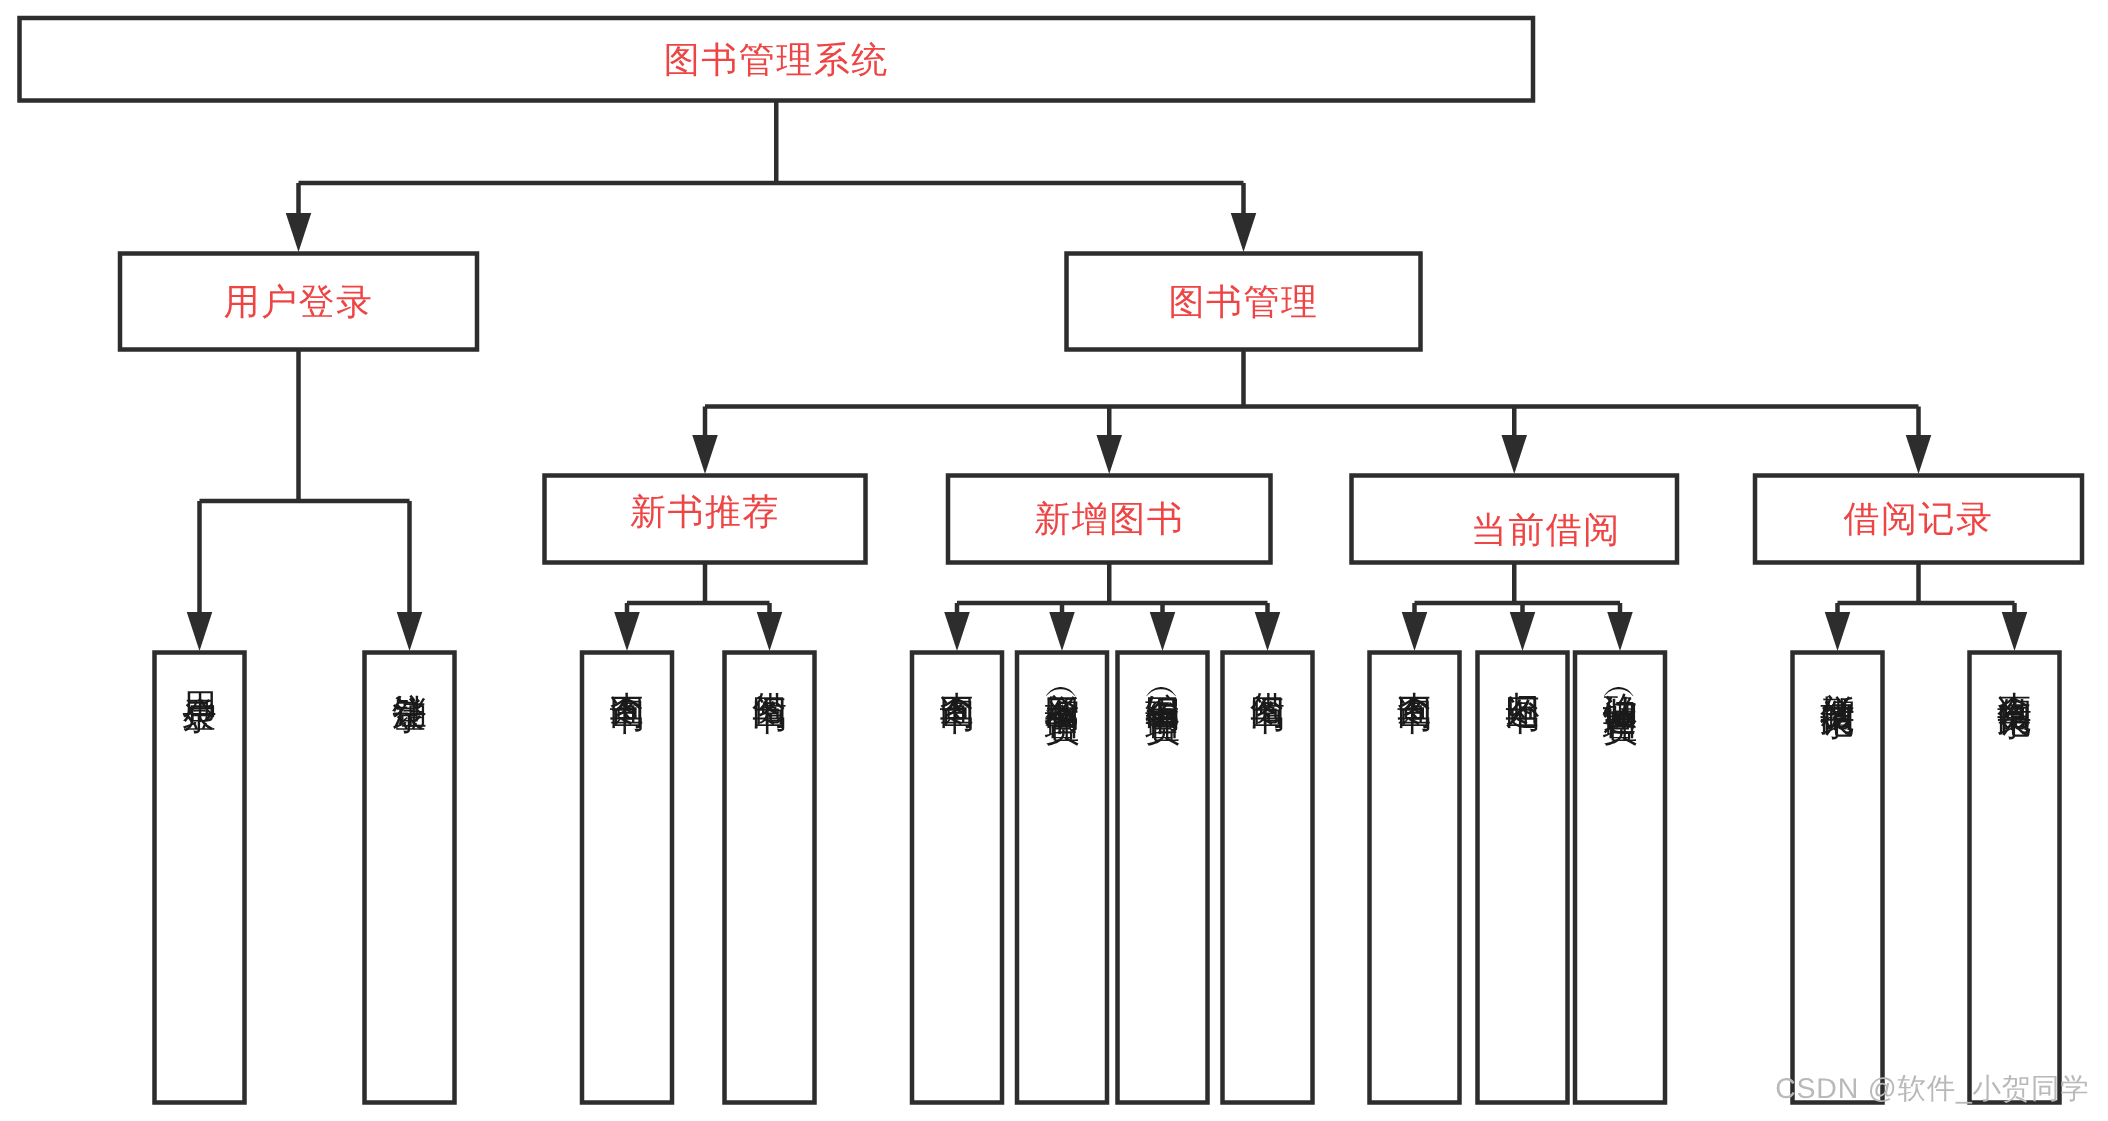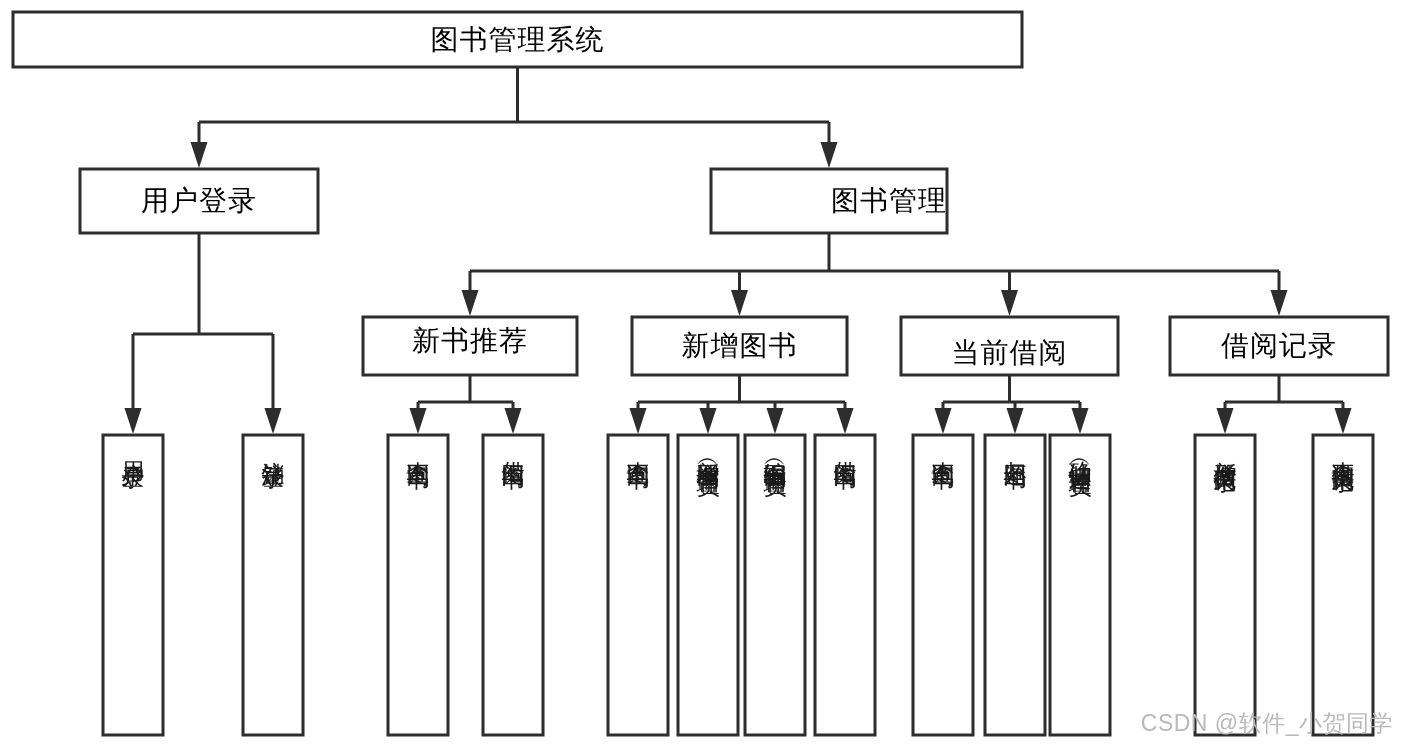--- a/index.html
+++ b/index.html
@@ -61,31 +61,31 @@
   }
   .hlabel-wrap {
     position: absolute;
     display: flex;
     align-items: center;
     justify-content: center;
     pointer-events: none;
   }
   .hlabel-text {
     font-family: Liberation Mono, monospace;
-    font-size: 28px;
-    color: #000000;
+    font-size: 24px;
+    color: #ef4444;
     white-space: nowrap;
     letter-spacing: 1px;
   }
   #watermark {
     position: absolute;
     right: 12px;
     bottom: 8px;
     font-family: "Liberation Sans", "DejaVu Sans", sans-serif;
-    font-size: 23px;
+    font-size: 19px;
     color: #b9b9b9;
     letter-spacing: 0.5px;
     white-space: nowrap;
   }
 </style>
 </head>
 <body>
 
 <div id="diagram-root">
   <svg id="tree-svg" viewBox="0 0 1405 747" xmlns="http://www.w3.org/2000/svg">
@@ -166,30 +166,30 @@
         <rect x="1313" y="435" width="60" height="300" class="node-rect"></rect>
       </g>
   </svg>
   <div id="label-layer">
       <div class="hlabel-wrap" style="left: 13px; top: 12px; width: 1009px; height: 55px;">
         <span class="hlabel-text">图书管理系统</span>
       </div>
       <div class="hlabel-wrap" style="left: 80px; top: 169px; width: 238px; height: 64px;">
         <span class="hlabel-text">用户登录</span>
       </div>
-      <div class="hlabel-wrap" style="left: 711px; top: 169px; width: 236px; height: 64px; justify-content: flex-end;">
+      <div class="hlabel-wrap" style="left: 711px; top: 169px; width: 236px; height: 64px;">
         <span class="hlabel-text">图书管理</span>
       </div>
       <div class="hlabel-wrap" style="left: 363px; top: 317px; width: 214px; height: 48px;">
         <span class="hlabel-text">新书推荐</span>
       </div>
       <div class="hlabel-wrap" style="left: 632px; top: 317px; width: 215px; height: 58px;">
         <span class="hlabel-text">新增图书</span>
       </div>
-      <div class="hlabel-wrap" style="left: 901px; top: 317px; width: 217px; height: 72px;">
+      <div class="hlabel-wrap" style="left: 922px; top: 317px; width: 217px; height: 72px;">
         <span class="hlabel-text">当前借阅</span>
       </div>
       <div class="hlabel-wrap" style="left: 1170px; top: 317px; width: 218px; height: 58px;">
         <span class="hlabel-text">借阅记录</span>
       </div>
       <div class="vlabel-wrap" style="left: 103px; top: 443px; width: 60px; height: 290px;">
         <span class="vlabel-text">用户登录</span>
       </div>
       <div class="vlabel-wrap" style="left: 243px; top: 443px; width: 60px; height: 290px;">
         <span class="vlabel-text">注销登录</span>

